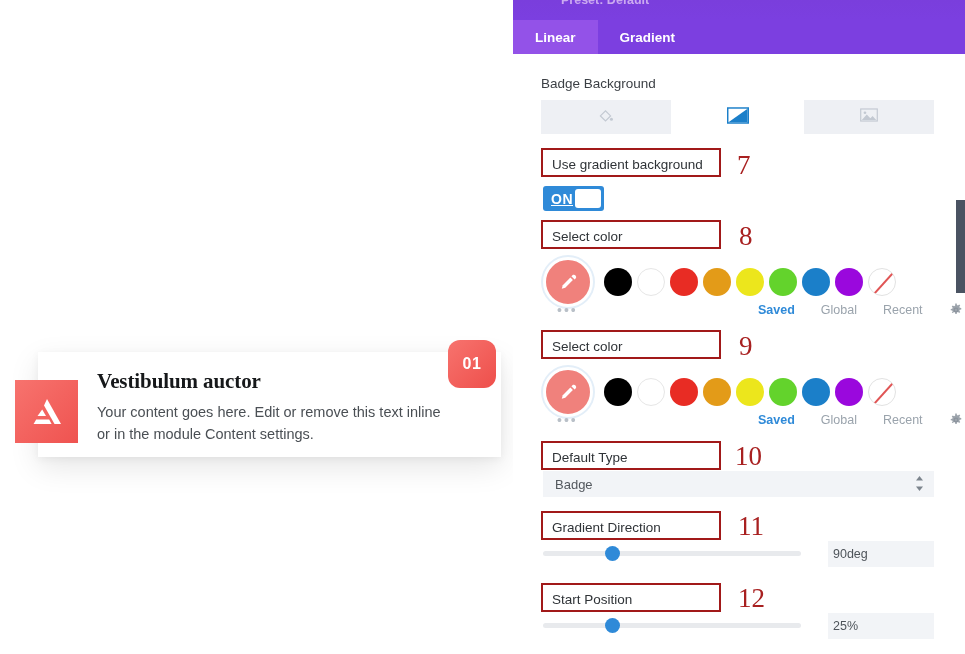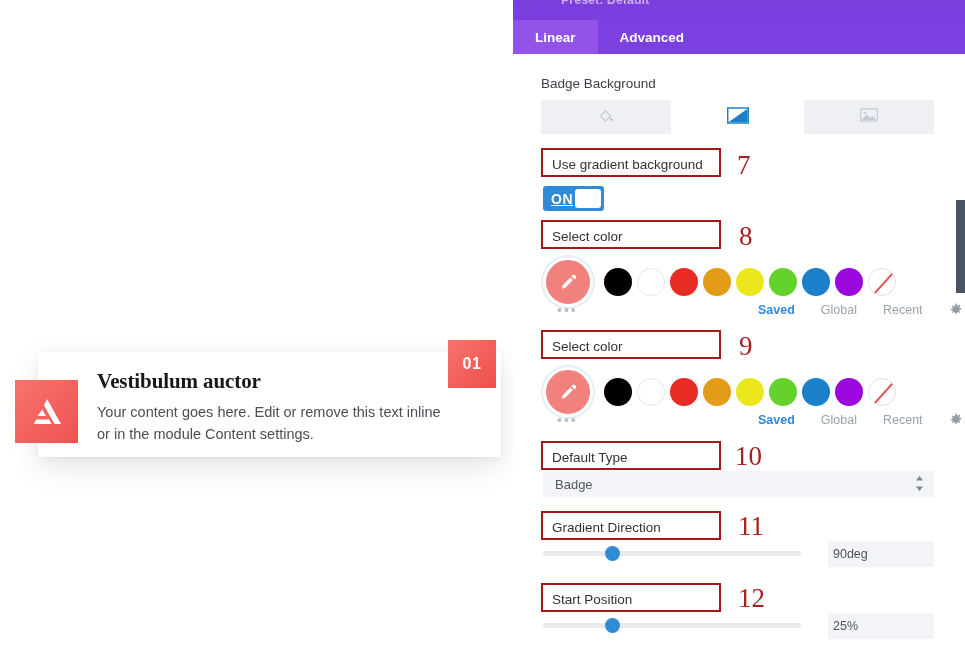--- a/index.html
+++ b/index.html
@@ -58,20 +58,21 @@
     height: 48px;
     background: linear-gradient(135deg, #f7736e 0%, #ee4f4b 100%);
     color: #ffffff;
     font-size: 16px;
     font-weight: bold;
     display: flex;
     align-items: center;
     justify-content: center;
     letter-spacing: 0.5px;
     font-family: "Liberation Sans", sans-serif;
+    border-radius: 12px;
   }
   .preview-body {
     position: absolute;
     left: 59px;
     top: 17px;
     width: 350px;
   }
   .preview-title {
     font-family: "Liberation Serif", serif;
     font-size: 21px;
@@ -394,21 +395,21 @@
   </div>
 
   <div class="panel">
 
     <div class="panel-preset-bar">
       <div class="panel-preset-text">Preset: Default</div>
     </div>
 
     <div class="panel-tabs">
       <div class="tab active">Linear</div>
-      <div class="tab">Advanced</div>
+      <div class="tab">Gradient</div>
     </div>
 
     <div class="panel-body">
 
       <div class="section-label" style="top:22px;">Badge Background</div>
 
       <div class="bgtype-row">
         <div class="bgtype-btn">
           <span>
             <svg width="17" height="17" viewBox="0 0 20 20" aria-hidden="true">

